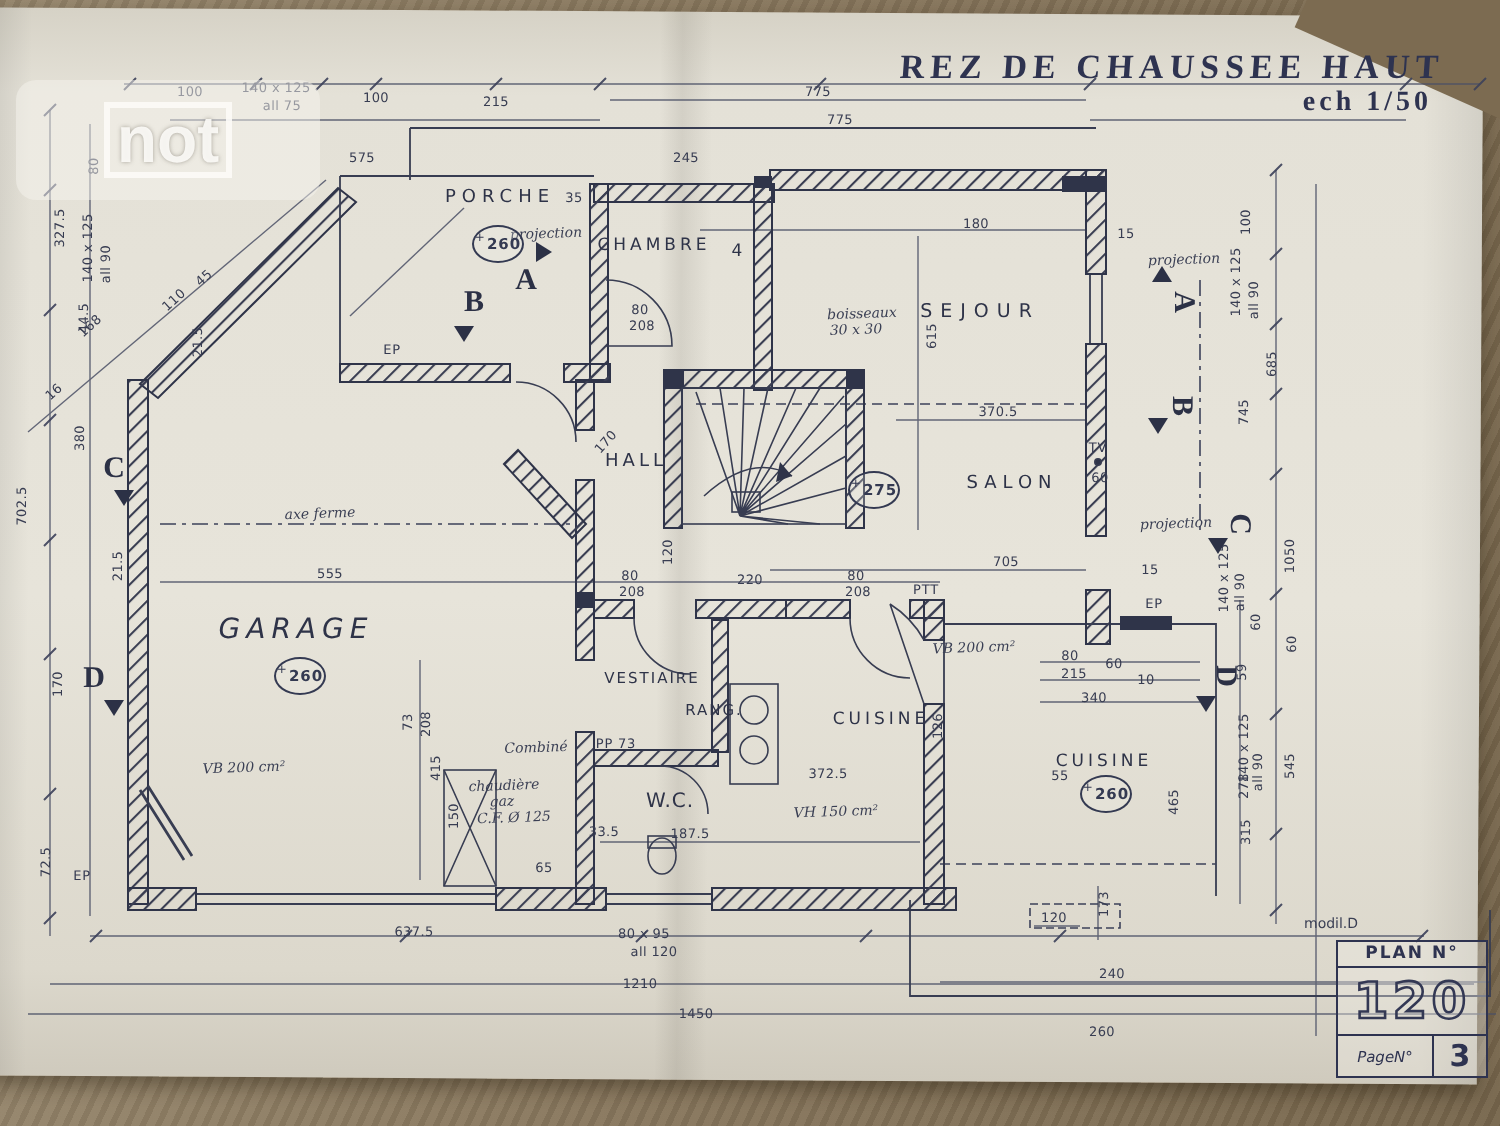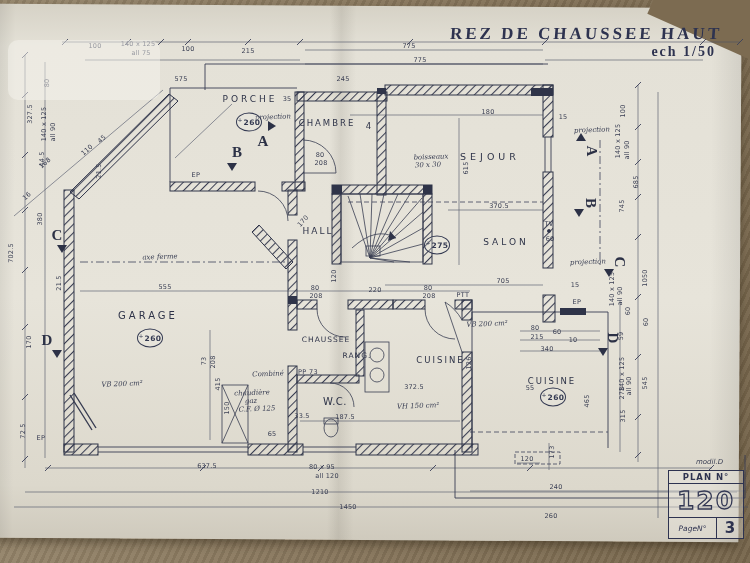--- a/index.html
+++ b/index.html
@@ -51,21 +51,21 @@
   #tblock .r1{border-bottom:1.4px solid #2e3350;text-align:center;font-size:8.5px;font-weight:bold;
      letter-spacing:1px;padding:1px 0;color:#2e3350;}
   #tblock .r2{flex:1;display:flex;align-items:center;justify-content:center;
      font-weight:bold;font-size:25px;letter-spacing:2px;color:transparent;
      -webkit-text-stroke:1.3px #333854;border-bottom:1.4px solid #2e3350;}
   #tblock .r3{display:flex;height:20px;}
   #tblock .r3 .pg{flex:1;font-size:7.5px;font-style:italic;display:flex;align-items:center;
      justify-content:center;border-right:1.4px solid #2e3350;color:#2e3350;}
   #tblock .r3 .pn{width:26px;display:flex;align-items:center;justify-content:center;
      font-weight:bold;font-size:15px;color:#2e3350;}
-  #model-note{position:absolute;left:696px;top:458px;font-size:7px;font-style:italic;color:#3a3f54;}
+  #model-note{position:absolute;left:652px;top:458px;font-size:7px;color:#3a3f54;}
 </style>
 </head>
 <body>
 
 <div id="stage">
   <div id="paper"></div>
   <div id="corner"></div>
 
   <svg id="plan-svg" width="750" height="563" viewBox="0 0 750 563">
     <defs>
@@ -198,22 +198,22 @@
     </g>
   </svg>
 
   <div id="overlay">
       <div class="room" style="left: 250px; top: 99px; transform: translate(-50%, -50%); font-size: 9px; letter-spacing: 3px;">PORCHE</div>
       <div class="room" style="left: 327px; top: 123px; transform: translate(-50%, -50%); font-size: 8.5px; letter-spacing: 2px;">CHAMBRE</div>
       <div class="room" style="left: 370px; top: 126px; transform: translate(-50%, -50%); font-size: 8.5px;">4</div>
       <div class="room" style="left: 490px; top: 156px; transform: translate(-50%, -50%); font-size: 9.5px; letter-spacing: 4px;">SEJOUR</div>
       <div class="room" style="left: 318px; top: 231px; transform: translate(-50%, -50%); font-size: 9px; letter-spacing: 2px;">HALL</div>
       <div class="room" style="left: 506px; top: 242px; transform: translate(-50%, -50%); font-size: 9px; letter-spacing: 3px;">SALON</div>
-      <div class="room" style="left: 148px; top: 315px; transform: translate(-50%, -50%); font-size: 10px; letter-spacing: 3px;">GARAGE</div>
-      <div class="room" style="left: 326px; top: 339px; transform: translate(-50%, -50%); font-size: 7.5px; letter-spacing: 1px;">CHAUSSEE</div>
+      <div class="room" style="left: 148px; top: 315px; transform: translate(-50%, -50%); font-size: 14px; letter-spacing: 3px; font-style: italic;">GARAGE</div>
+      <div class="room" style="left: 326px; top: 339px; transform: translate(-50%, -50%); font-size: 7.5px; letter-spacing: 1px;">VESTIAIRE</div>
       <div class="room" style="left: 357px; top: 355px; transform: translate(-50%, -50%); font-size: 7.5px; letter-spacing: 1px;">RANG.</div>
       <div class="room" style="left: 419px; top: 360px; transform: translate(-50%, -50%); font-size: 8.5px; letter-spacing: 2px; padding-left: 43px;">CUISINE</div>
       <div class="room" style="left: 335px; top: 401px; transform: translate(-50%, -50%); font-size: 10px; letter-spacing: 0.5px;">W.C.</div>
       <div class="room" style="left: 552px; top: 381px; transform: translate(-50%, -50%); font-size: 8.5px; letter-spacing: 2px;">CUISINE</div>
       <div class="dim" style="left: 181px; top: 31px; transform: translate(-50%, -50%); margin-top: 48px;">575</div>
       <div class="dim" style="left: 95px; top: 46px; transform: translate(-50%, -50%);">100</div>
       <div class="dim" style="left: 138px; top: 44px; transform: translate(-50%, -50%);">140 x 125</div>
       <div class="dim" style="left: 141px; top: 53px; transform: translate(-50%, -50%);">all 75</div>
       <div class="dim" style="left: 188px; top: 49px; transform: translate(-50%, -50%);">100</div>
       <div class="dim" style="left: 248px; top: 51px; transform: translate(-50%, -50%);">215</div>
@@ -341,20 +341,21 @@
       <div class="tri tri-down" style="left: 62px; top: 249px; transform: translate(-50%, -50%);"></div>
       <div class="smark" style="left: 619px; top: 262px; transform: translate(-50%, -50%) rotate(90deg);">C</div>
       <div class="tri tri-down" style="left: 609px; top: 273px; transform: translate(-50%, -50%);"></div>
       <div class="smark" style="left: 47px; top: 340px; transform: translate(-50%, -50%);">D</div>
       <div class="tri tri-down" style="left: 57px; top: 354px; transform: translate(-50%, -50%);"></div>
       <div class="smark" style="left: 612px; top: 338px; transform: translate(-50%, -50%) rotate(90deg);">D</div>
       <div class="tri tri-down" style="left: 603px; top: 352px; transform: translate(-50%, -50%);"></div>
     </div>
 
   <div id="watermark">
+    <span class="wm-box">not</span>
   </div>
 
   <div id="title">
     <div class="t1">REZ DE CHAUSSEE HAUT</div>
     <div class="t2">ech 1/50</div>
   </div>
 
   <div id="model-note">modil.D</div>
   <div id="tblock">
     <div class="r1">PLAN N°</div>

